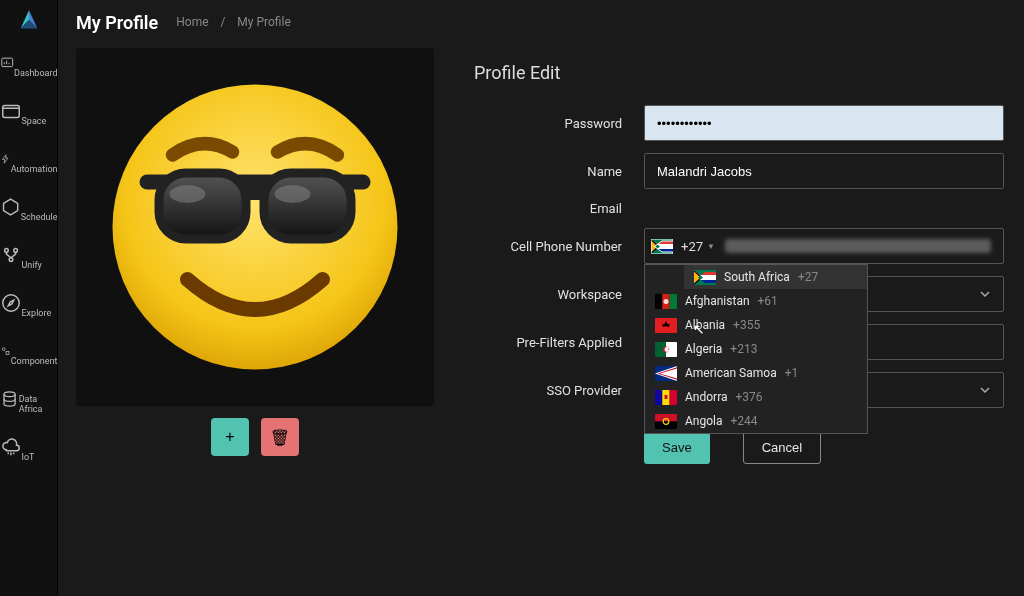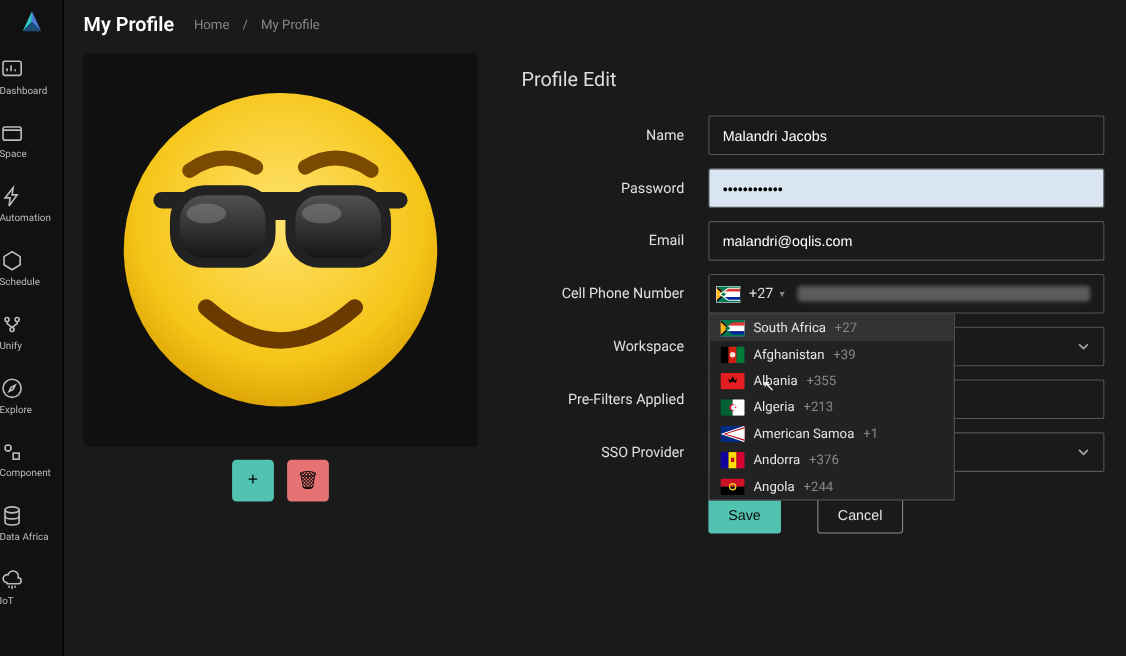--- a/index.html
+++ b/index.html
@@ -1,21 +1,21 @@
 <!DOCTYPE html>
 <html><head>
 <meta charset="utf-8">
 <style>
   * { box-sizing: border-box; margin: 0; padding: 0; }
   html, body { width: 1024px; height: 596px; background: #1a1a1a; font-family: -apple-system, "Segoe UI", Roboto, sans-serif; color: #e6e6e6; overflow: hidden; }
 
   
   .sidebar { position: absolute; left: 0; top: 0; width: 58px; height: 596px; background: #111; border-right: 1px solid #000; display: flex; flex-direction: column; align-items: center; padding-top: 6px; gap: 4px; }
   .logo { width: 28px; height: 28px; margin-bottom: 6px; }
-  .nav-item { width: 58px; display: flex; flex-direction: column; align-items: flex-start; padding: 8px 0 10px; font-size: 9px; color: #bbb; cursor: pointer; }
+  .nav-item { width: 58px; display: flex; flex-direction: row; align-items: flex-end; padding: 8px 0 10px; font-size: 9px; color: #bbb; cursor: pointer; }
   .nav-item svg, .nav-item .icon-glyph { width: 22px; height: 22px; margin-bottom: 4px; }
 
   
   .header { position: absolute; left: 58px; top: 0; right: 0; height: 44px; display: flex; align-items: center; padding: 0 18px; gap: 18px; }
   .header h1 { font-size: 18px; font-weight: 600; color: #fff; }
   .breadcrumb { font-size: 12px; color: #888; }
 
   
   .avatar-panel { position: absolute; left: 76px; top: 48px; width: 358px; }
   .avatar-box { width: 358px; height: 358px; background: #101010; border-radius: 4px; display: flex; align-items: center; justify-content: center; }
@@ -38,21 +38,21 @@
   
   .phone-wrap { display: flex; align-items: center; height: 36px; border: 1px solid #555; border-radius: 2px; padding-left: 6px; }
   .phone-wrap .flag { width: 22px; height: 15px; }
   .phone-wrap .cc { margin: 0 4px 0 8px; font-size: 13px; color: #ddd; }
   .phone-wrap .down { font-size: 8px; color: #888; margin-right: 10px; }
   .phone-wrap .num { flex: 1; height: 14px; background: linear-gradient(#888,#888); filter: blur(2px); border-radius: 3px; margin-right: 12px; opacity: .6; }
 
   
   .dropdown { position: absolute; left: 0; top: 36px; width: 224px; background: #222; border: 1px solid #555; z-index: 50; }
   .dropdown-row { display: flex; align-items: center; height: 24px; padding: 0 10px; font-size: 12px; gap: 8px; cursor: pointer; }
-  .dropdown-row.selected { background: #333; }
+  .dropdown-row.selected { background: #333; margin-left: 39px; }
   .dropdown-row .flag { width: 22px; height: 15px; border-radius: 1px; }
   .dropdown-row .country { color: #e6e6e6; }
   .dropdown-row .code { color: #888; }
   .cursor { position: absolute; left: 48px; top: 56px; font-size: 14px; color: #fff; }
 
   
   .form-footer { display: flex; gap: 12px; padding-left: 184px; margin-top: 22px; }
   .btn { height: 34px; padding: 0 18px; border-radius: 3px; font-size: 13px; cursor: pointer; }
   .btn.save { background: #52c2b1; border: none; color: #111; }
   .btn.cancel { background: transparent; border: 1px solid #888; color: #e6e6e6; margin-left: 21px; }
@@ -185,33 +185,32 @@
     <button class="avatar-btn del">
       <span>🗑</span>
     </button>
   </div>
 </section>
 
 <section class="form-panel">
   <div class="form-title">Profile Edit</div>
 
   <div class="form-row">
+    <label>Password</label>
+    <div class="control"><input class="text-input pwd" value="••••••••••••" style=""></div>
+  </div>
+
+  <div class="form-row">
     <label>Name</label>
     <div class="control"><input class="text-input" value="Malandri Jacobs" style=""></div>
   </div>
 
-  <div class="form-row">
-    <label>Password</label>
-    <div class="control"><input class="text-input pwd" value="••••••••••••" style=""></div>
-  </div>
-
 
   <div class="form-row">
     <label>Email</label>
-    <div class="control"><input class="text-input" value="malandri@oqlis.com" style=""></div>
   </div>
 
   <div class="form-row">
     <label>Cell Phone Number</label>
     <div class="control">
       <div class="phone-wrap">
 
         <svg class="flag" viewBox="0 0 22 15">
             <rect width="22" height="15" fill="#fff"></rect>
             <rect y="0" width="22" height="5" fill="#de3831"></rect>
@@ -241,21 +240,21 @@
           <span class="code">+27</span>
         </div>
         <div class="dropdown-row">
           <svg class="flag" viewBox="0 0 22 15">
               <rect width="7.3" height="15" fill="#000"></rect>
               <rect x="7.3" width="7.3" height="15" fill="#d32011"></rect>
               <rect x="14.6" width="7.4" height="15" fill="#007a36"></rect>
               <circle cx="11" cy="7.5" r="2.5" fill="#fff" opacity="0.85"></circle>
             </svg>
           <span class="country">Afghanistan</span>
-          <span class="code">+39</span>
+          <span class="code">+61</span>
         </div>
         <div class="dropdown-row">
           <svg class="flag" viewBox="0 0 22 15">
               <rect width="22" height="15" fill="#e41e20"></rect>
               <path d="M11 3 L9 7 L7 5 L8 9 L11 8 L14 9 L15 5 L13 7 Z" fill="#000"></path>
             </svg>
           <span class="country">Albania</span>
           <span class="code">+355</span>
         </div>
         <div class="dropdown-row">

